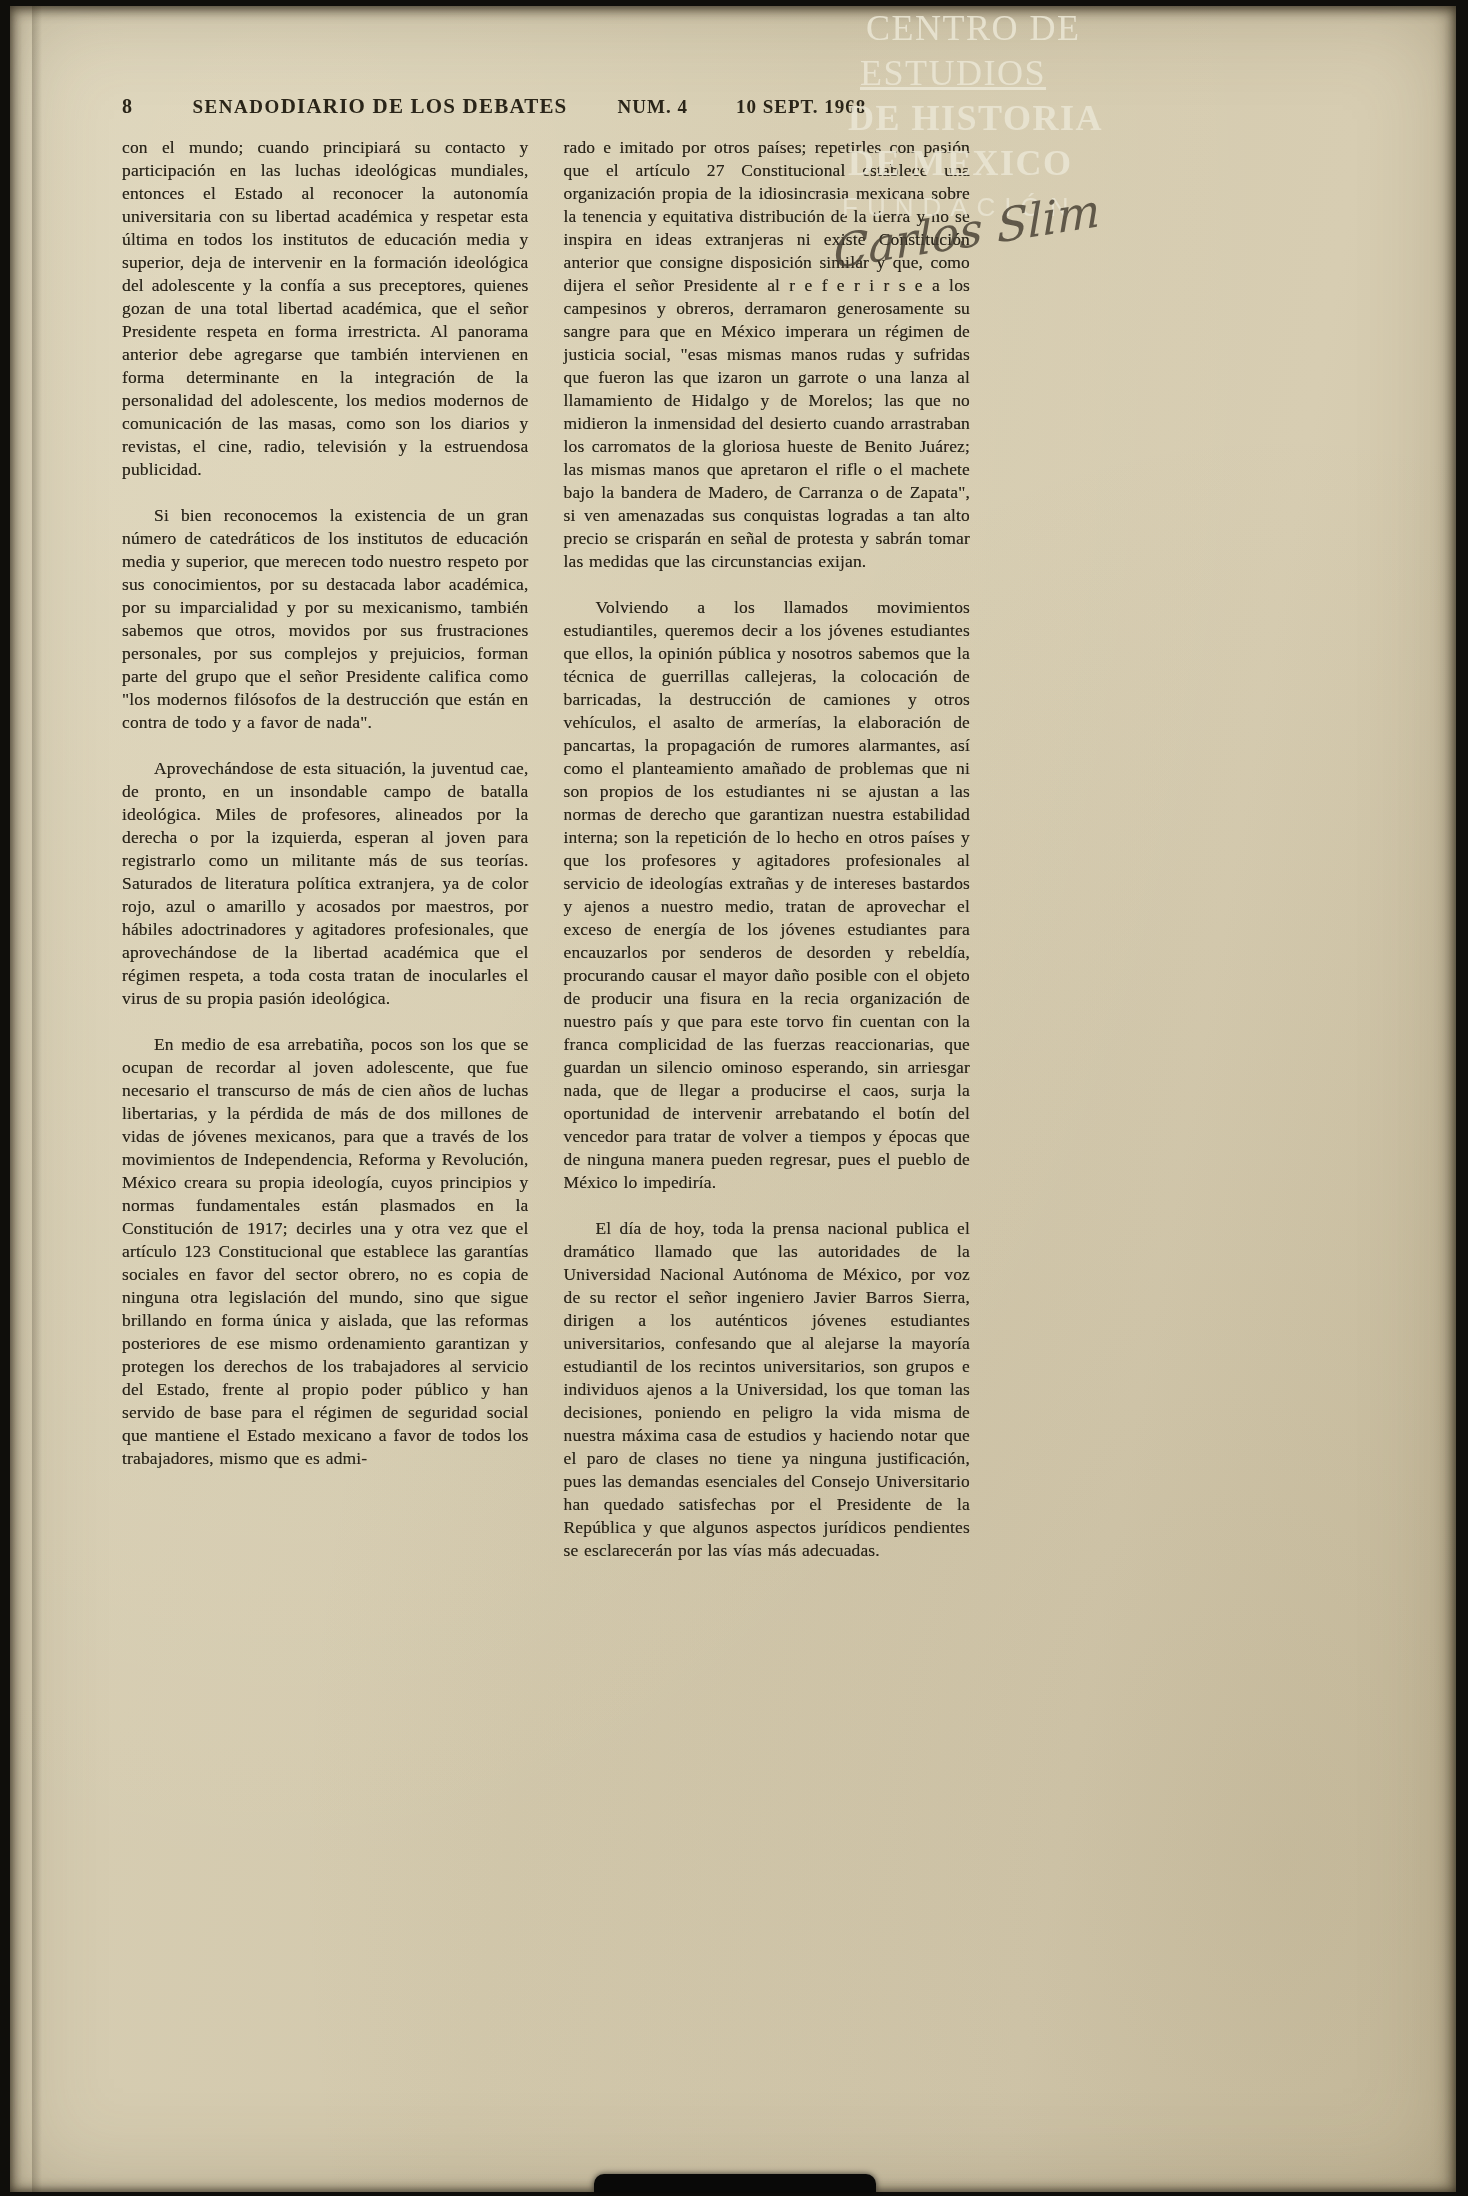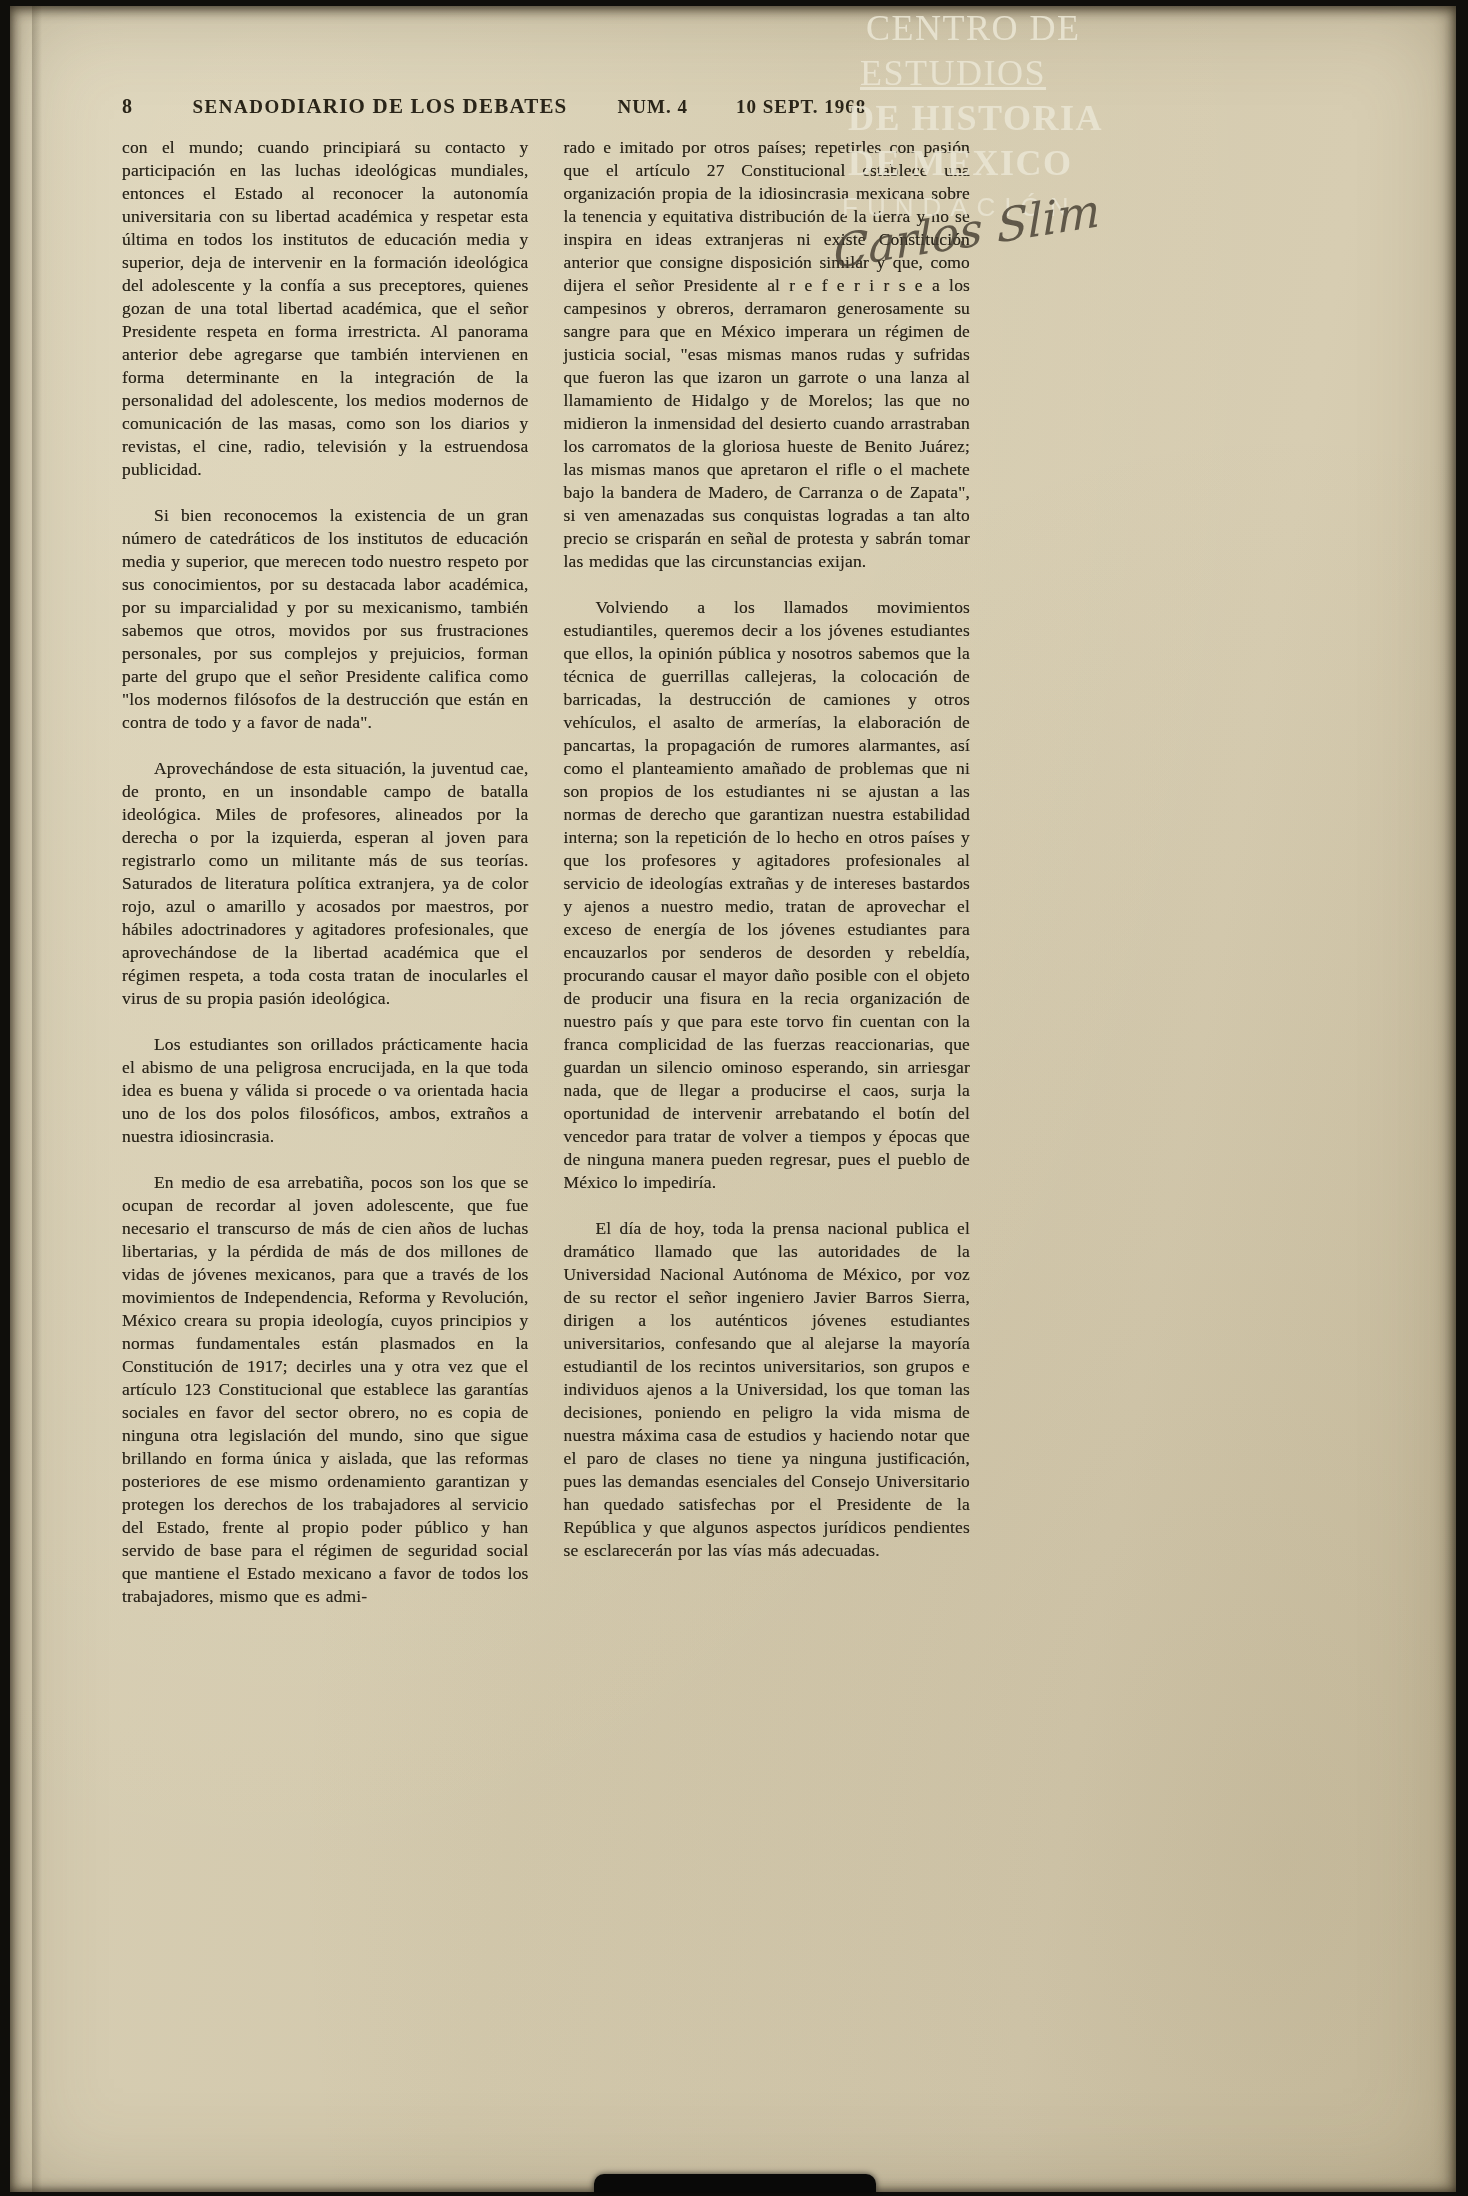--- a/index.html
+++ b/index.html
@@ -153,21 +153,20 @@
       <span class="h-title">DIARIO DE LOS DEBATES</span>
       <span class="h-issue">NUM. 4</span>
       <span class="h-date">10 SEPT. 1968</span>
     </header>
 
     <main class="columns">
       <section class="col">
         <p class="no-indent">con el mundo; cuando principiará su contacto y participación en las luchas ideológicas mundiales, entonces el Estado al reconocer la autonomía universitaria con su libertad académica y respetar esta última en todos los institutos de educación media y superior, deja de intervenir en la formación ideológica del adolescente y la confía a sus preceptores, quienes gozan de una total libertad académica, que el señor Presidente respeta en forma irrestricta. Al panorama anterior debe agregarse que también intervienen en forma determinante en la integración de la personalidad del adolescente, los medios modernos de comunicación de las masas, como son los diarios y revistas, el cine, radio, televisión y la estruendosa publicidad.</p>
         <p>Si bien reconocemos la existencia de un gran número de catedráticos de los institutos de educación media y superior, que merecen todo nuestro respeto por sus conocimientos, por su destacada labor académica, por su imparcialidad y por su mexicanismo, también sabemos que otros, movidos por sus frustraciones personales, por sus complejos y prejuicios, forman parte del grupo que el señor Presidente califica como "los modernos filósofos de la destrucción que están en contra de todo y a favor de nada".</p>
         <p>Aprovechándose de esta situación, la juventud cae, de pronto, en un insondable campo de batalla ideológica. Miles de profesores, alineados por la derecha o por la izquierda, esperan al joven para registrarlo como un militante más de sus teorías. Saturados de literatura política extranjera, ya de color rojo, azul o amarillo y acosados por maestros, por hábiles adoctrinadores y agitadores profesionales, que aprovechándose de la libertad académica que el régimen respeta, a toda costa tratan de inocularles el virus de su propia pasión ideológica.</p>
-        <p>Los estudiantes son orillados prácticamente hacia el abismo de una peligrosa encrucijada, en la que toda idea es buena y válida si procede o va orientada hacia uno de los dos polos filosóficos, ambos, extraños a nuestra idiosincrasia.</p>
         <p>En medio de esa arrebatiña, pocos son los que se ocupan de recordar al joven adolescente, que fue necesario el transcurso de más de cien años de luchas libertarias, y la pérdida de más de dos millones de vidas de jóvenes mexicanos, para que a través de los movimientos de Independencia, Reforma y Revolución, México creara su propia ideología, cuyos principios y normas fundamentales están plasmados en la Constitución de 1917; decirles una y otra vez que el artículo 123 Constitucional que establece las garantías sociales en favor del sector obrero, no es copia de ninguna otra legislación del mundo, sino que sigue brillando en forma única y aislada, que las reformas posteriores de ese mismo ordenamiento garantizan y protegen los derechos de los trabajadores al servicio del Estado, frente al propio poder público y han servido de base para el régimen de seguridad social que mantiene el Estado mexicano a favor de todos los trabajadores, mismo que es admi-</p>
       </section>
       <section class="col">
         <p class="no-indent">rado e imitado por otros países; repetirles con pasión que el artículo 27 Constitucional establece una organización propia de la idiosincrasia mexicana sobre la tenencia y equitativa distribución de la tierra y no se inspira en ideas extranjeras ni existe Constitución anterior que consigne disposición similar y que, como dijera el señor Presidente al r e f e r i r s e a los campesinos y obreros, derramaron generosamente su sangre para que en México imperara un régimen de justicia social, "esas mismas manos rudas y sufridas que fueron las que izaron un garrote o una lanza al llamamiento de Hidalgo y de Morelos; las que no midieron la inmensidad del desierto cuando arrastraban los carromatos de la gloriosa hueste de Benito Juárez; las mismas manos que apretaron el rifle o el machete bajo la bandera de Madero, de Carranza o de Zapata", si ven amenazadas sus conquistas logradas a tan alto precio se crisparán en señal de protesta y sabrán tomar las medidas que las circunstancias exijan.</p>
         <p>Volviendo a los llamados movimientos estudiantiles, queremos decir a los jóvenes estudiantes que ellos, la opinión pública y nosotros sabemos que la técnica de guerrillas callejeras, la colocación de barricadas, la destrucción de camiones y otros vehículos, el asalto de armerías, la elaboración de pancartas, la propagación de rumores alarmantes, así como el planteamiento amañado de problemas que ni son propios de los estudiantes ni se ajustan a las normas de derecho que garantizan nuestra estabilidad interna; son la repetición de lo hecho en otros países y que los profesores y agitadores profesionales al servicio de ideologías extrañas y de intereses bastardos y ajenos a nuestro medio, tratan de aprovechar el exceso de energía de los jóvenes estudiantes para encauzarlos por senderos de desorden y rebeldía, procurando causar el mayor daño posible con el objeto de producir una fisura en la recia organización de nuestro país y que para este torvo fin cuentan con la franca complicidad de las fuerzas reaccionarias, que guardan un silencio ominoso esperando, sin arriesgar nada, que de llegar a producirse el caos, surja la oportunidad de intervenir arrebatando el botín del vencedor para tratar de volver a tiempos y épocas que de ninguna manera pueden regresar, pues el pueblo de México lo impediría.</p>
         <p>El día de hoy, toda la prensa nacional publica el dramático llamado que las autoridades de la Universidad Nacional Autónoma de México, por voz de su rector el señor ingeniero Javier Barros Sierra, dirigen a los auténticos jóvenes estudiantes universitarios, confesando que al alejarse la mayoría estudiantil de los recintos universitarios, son grupos e individuos ajenos a la Universidad, los que toman las decisiones, poniendo en peligro la vida misma de nuestra máxima casa de estudios y haciendo notar que el paro de clases no tiene ya ninguna justificación, pues las demandas esenciales del Consejo Universitario han quedado satisfechas por el Presidente de la República y que algunos aspectos jurídicos pendientes se esclarecerán por las vías más adecuadas.</p>
       </section>
     </main>
 
     <div class="watermark">

